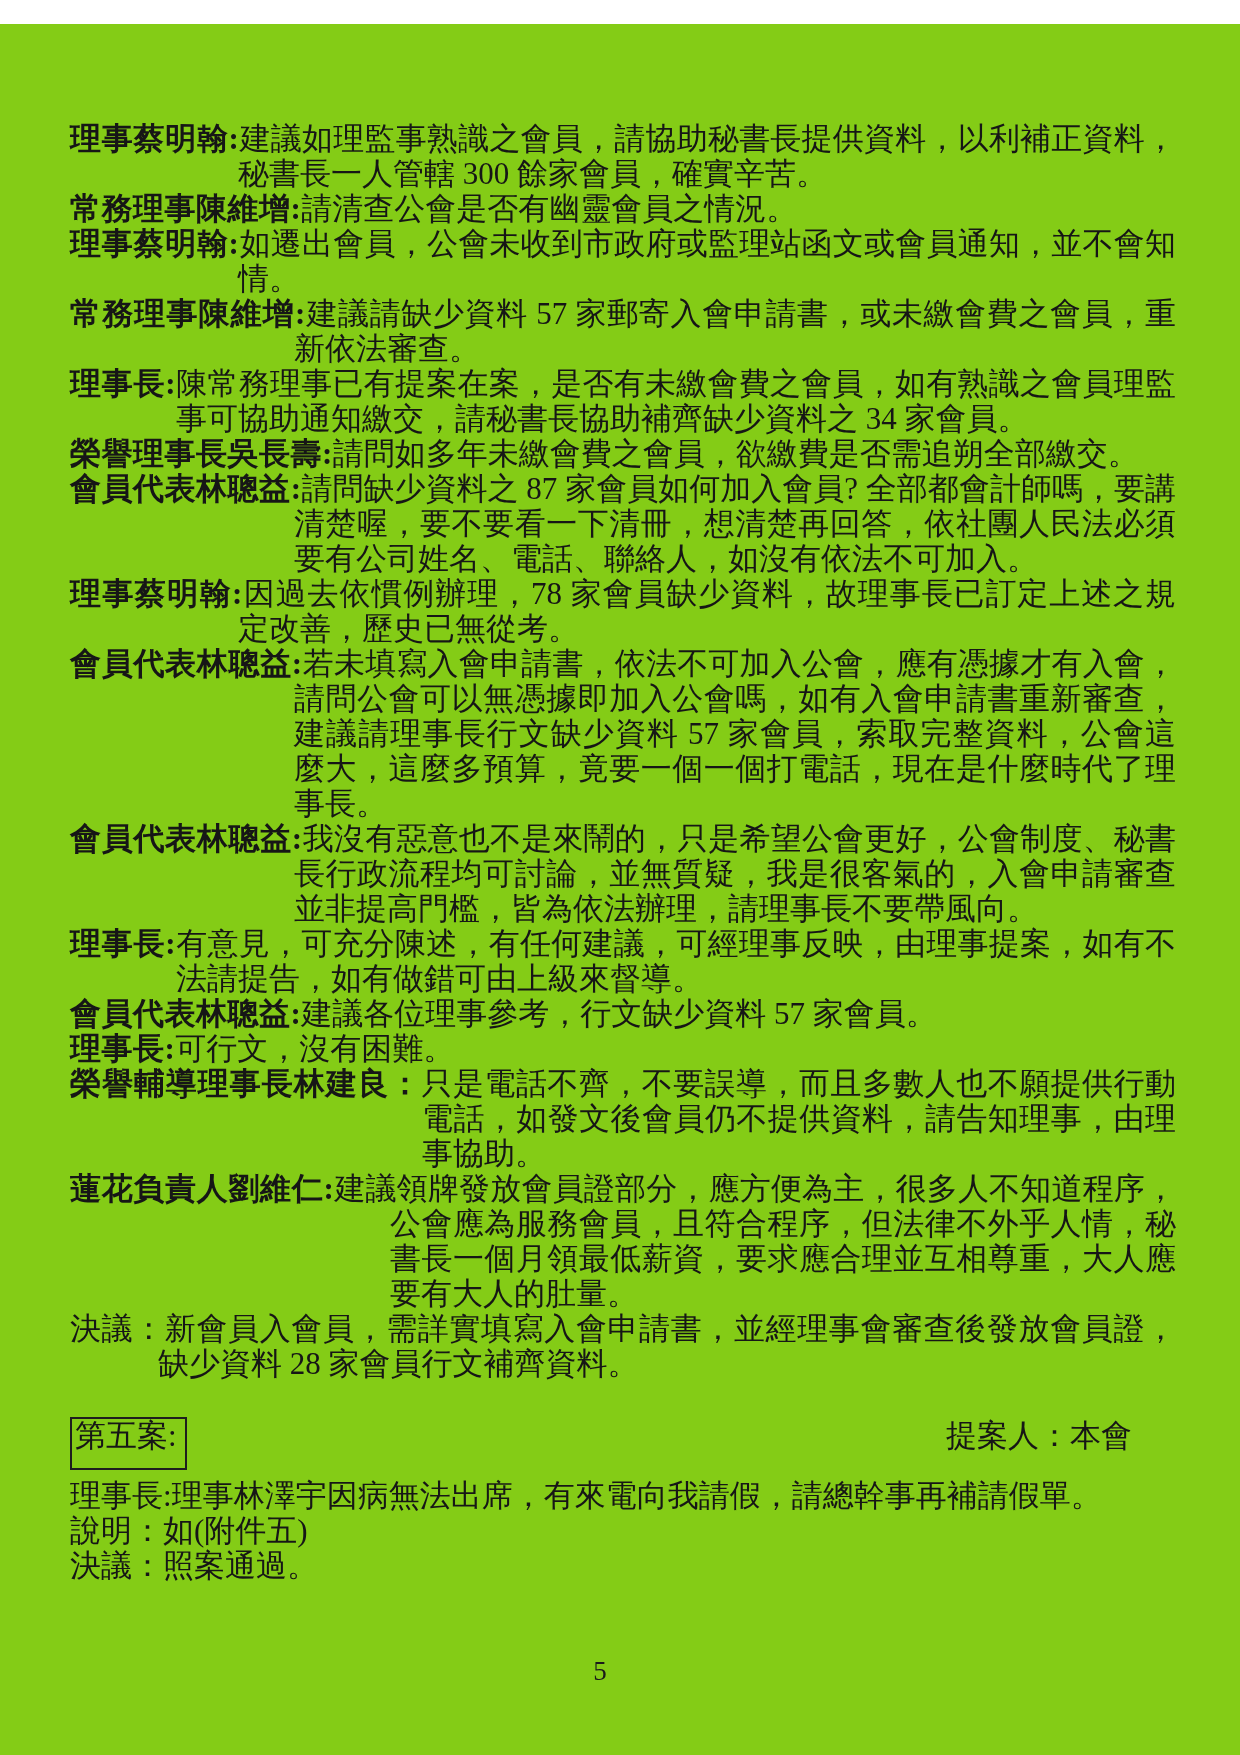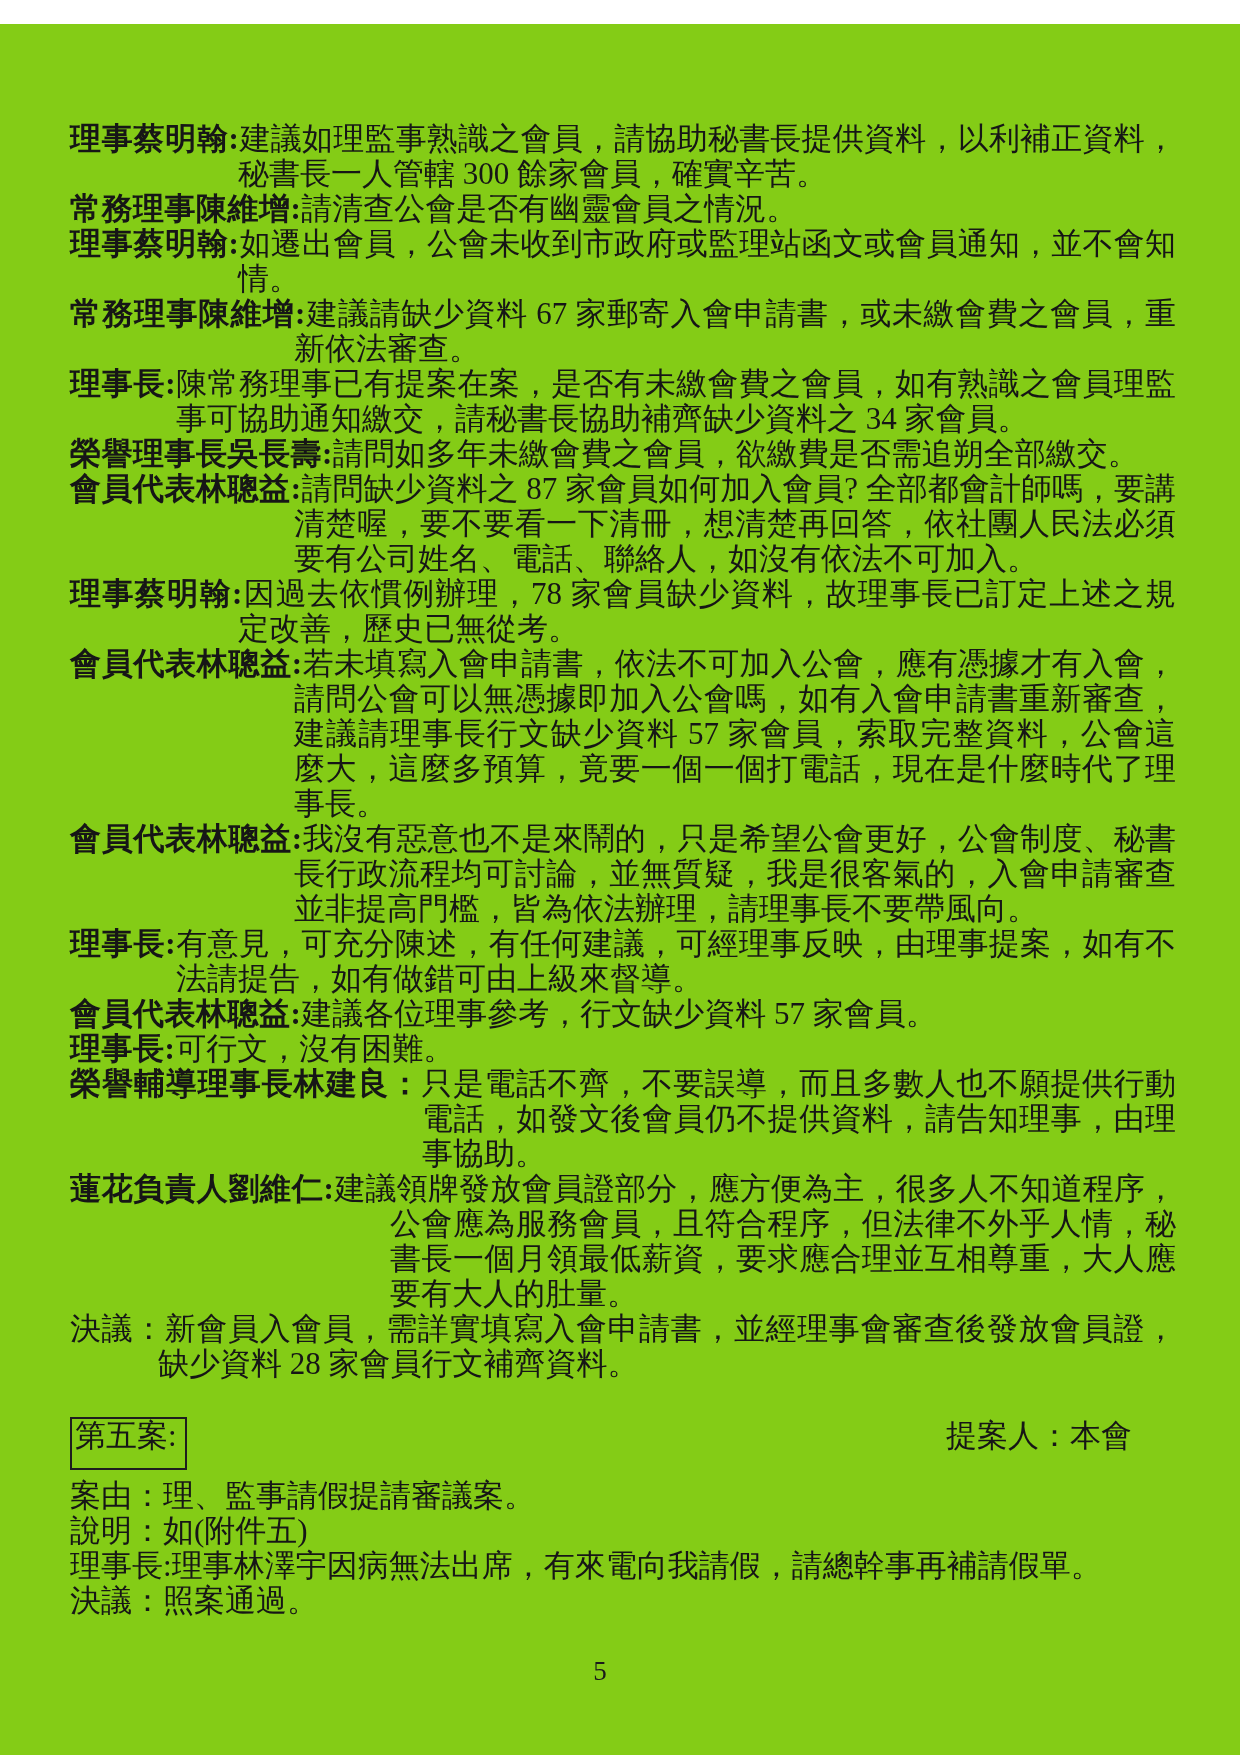--- a/index.html
+++ b/index.html
@@ -72,42 +72,41 @@
 </head>
 <body>
 
 <div class="page">
   <div class="content">
 
     <div>
       <p class="entry" style="--ind:168px"><span class="speaker">理事蔡明翰:</span><span>建議如理監事熟識之會員，請協助秘書長提供資料，以利補正資料，秘書長一人管轄 300 餘家會員，確實辛苦。</span></p>
       <p class="entry" style="--ind:224px"><span class="speaker">常務理事陳維增:</span><span>請清查公會是否有幽靈會員之情況。</span></p>
       <p class="entry" style="--ind:168px"><span class="speaker">理事蔡明翰:</span><span>如遷出會員，公會未收到市政府或監理站函文或會員通知，並不會知情。</span></p>
-      <p class="entry" style="--ind:224px"><span class="speaker">常務理事陳維增:</span><span>建議請缺少資料 67 家郵寄入會申請書，或未繳會費之會員，重新依法審查。</span></p>
+      <p class="entry" style="--ind:224px"><span class="speaker">常務理事陳維增:</span><span>建議請缺少資料 57 家郵寄入會申請書，或未繳會費之會員，重新依法審查。</span></p>
       <p class="entry" style="--ind:106px"><span class="speaker">理事長:</span><span>陳常務理事已有提案在案，是否有未繳會費之會員，如有熟識之會員理監事可協助通知繳交，請秘書長協助補齊缺少資料之 34 家會員。</span></p>
       <p class="entry" style="--ind:252px"><span class="speaker">榮譽理事長吳長壽:</span><span>請問如多年未繳會費之會員，欲繳費是否需追朔全部繳交。</span></p>
       <p class="entry" style="--ind:224px"><span class="speaker">會員代表林聰益:</span><span>請問缺少資料之 87 家會員如何加入會員? 全部都會計師嗎，要講清楚喔，要不要看一下清冊，想清楚再回答，依社團人民法必須要有公司姓名、電話、聯絡人，如沒有依法不可加入。</span></p>
       <p class="entry" style="--ind:168px"><span class="speaker">理事蔡明翰:</span><span>因過去依慣例辦理，78 家會員缺少資料，故理事長已訂定上述之規定改善，歷史已無從考。</span></p>
       <p class="entry" style="--ind:224px"><span class="speaker">會員代表林聰益:</span><span>若未填寫入會申請書，依法不可加入公會，應有憑據才有入會，請問公會可以無憑據即加入公會嗎，如有入會申請書重新審查，建議請理事長行文缺少資料 57 家會員，索取完整資料，公會這麼大，這麼多預算，竟要一個一個打電話，現在是什麼時代了理事長。</span></p>
       <p class="entry" style="--ind:224px"><span class="speaker">會員代表林聰益:</span><span>我沒有惡意也不是來鬧的，只是希望公會更好，公會制度、秘書長行政流程均可討論，並無質疑，我是很客氣的，入會申請審查並非提高門檻，皆為依法辦理，請理事長不要帶風向。</span></p>
       <p class="entry" style="--ind:106px"><span class="speaker">理事長:</span><span>有意見，可充分陳述，有任何建議，可經理事反映，由理事提案，如有不法請提告，如有做錯可由上級來督導。</span></p>
       <p class="entry" style="--ind:224px"><span class="speaker">會員代表林聰益:</span><span>建議各位理事參考，行文缺少資料 57 家會員。</span></p>
       <p class="entry" style="--ind:106px"><span class="speaker">理事長:</span><span>可行文，沒有困難。</span></p>
       <p class="entry" style="--ind:352px"><span class="speaker">榮譽輔導理事長林建良：</span><span>只是電話不齊，不要誤導，而且多數人也不願提供行動電話，如發文後會員仍不提供資料，請告知理事，由理事協助。</span></p>
       <p class="entry" style="--ind:320px"><span class="speaker">蓮花負責人劉維仁:</span><span>建議領牌發放會員證部分，應方便為主，很多人不知道程序，公會應為服務會員，且符合程序，但法律不外乎人情，秘書長一個月領最低薪資，要求應合理並互相尊重，大人應要有大人的肚量。</span></p>
       <p class="entry" style="--ind:88px"><span class="speaker plain">決議：</span><span>新會員入會員，需詳實填寫入會申請書，並經理事會審查後發放會員證，缺少資料 28 家會員行文補齊資料。</span></p>
     </div>
 
     <div class="case5">
       <div class="case-header">
         <span class="case-box">第五案:</span>
         <span>提案人：本會</span>
       </div>
-      <p class="case-row"><span>案由：</span><span>理、監事請假提請審議案。</span></p>
+      <p class="case-row"><span>理事長:</span><span>理事林澤宇因病無法出席，有來電向我請假，請總幹事再補請假單。</span></p>
       <p class="case-row"><span>說明：</span><span>如(附件五)</span></p>
-      <p class="case-row"><span>理事長:</span><span>理事林澤宇因病無法出席，有來電向我請假，請總幹事再補請假單。</span></p>
       <p class="case-row"><span>決議：</span><span>照案通過。</span></p>
     </div>
 
   </div>
 
   <div class="page-number">5</div>
 </div>
 
 </body></html>

